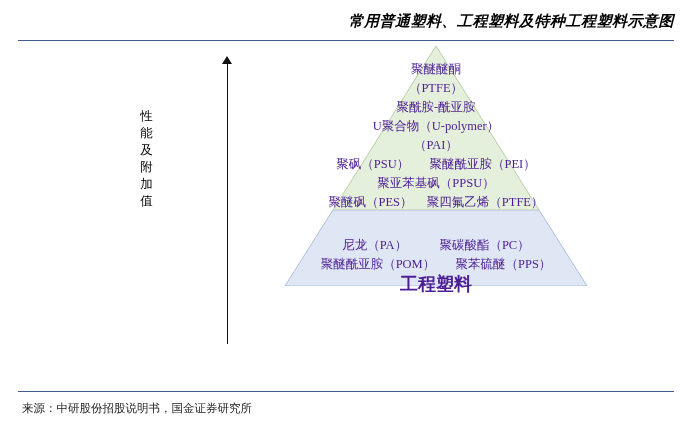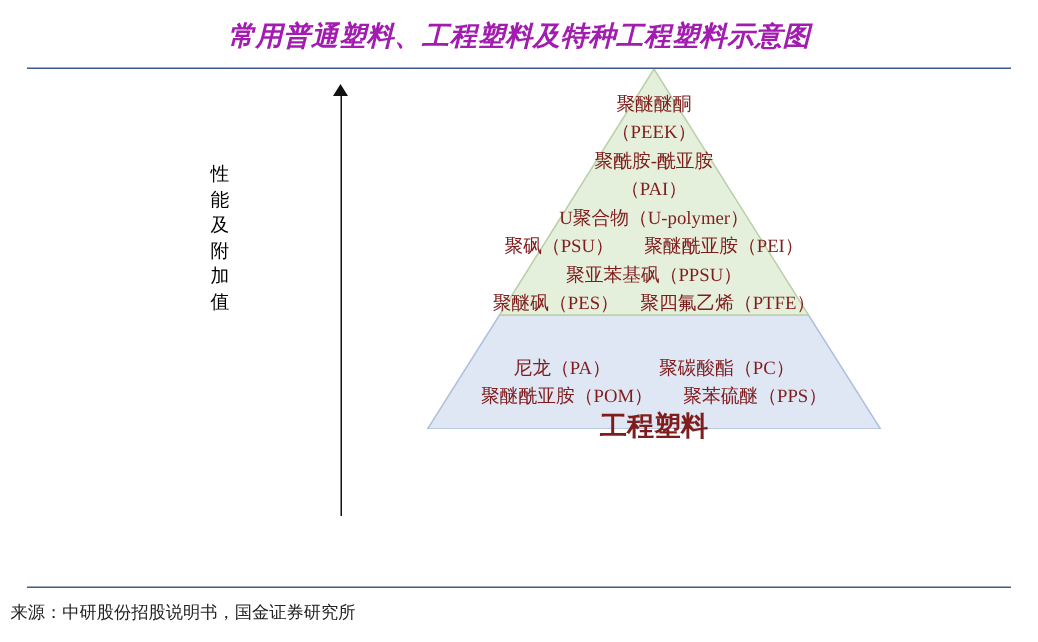--- a/index.html
+++ b/index.html
@@ -19,40 +19,40 @@
     position: relative;
     width: 692px;
     height: 428px;
     box-sizing: border-box;
     padding: 0 18px;
   }
   .title {
     font-family: "Liberation Serif", serif;
     font-style: italic;
     font-weight: bold;
-    font-size: 18px;
-    color: #a21caf;
-    text-align: center;
+    font-size: 15px;
+    color: #000000;
+    text-align: right;
     padding-top: 12px;
     letter-spacing: 0.5px;
   }
   .title-rule {
     border-bottom: 1px solid #3d5b8c;
     margin: 9px 0 0 0;
   }
   .footer-rule {
     position: absolute;
     left: 18px;
     right: 18px;
     bottom: 36px;
     border-bottom: 1px solid #3d5b8c;
   }
   .source {
     position: absolute;
-    left: 7px;
+    left: 22px;
     bottom: 12px;
     font-size: 11.5px;
     color: #222;
     font-family: "Liberation Serif", serif;
   }
 
   
   .diagram {
     position: absolute;
     left: 18px;
@@ -125,21 +125,21 @@
     top: 0;
     width: 420px;
     height: 100%;
   }
   .band-content {
     position: relative;
     width: 420px;
     text-align: center;
     font-family: "Liberation Serif", serif;
     font-size: 12.5px;
-    color: #7f1d1d;
+    color: #4c1d95;
   }
   .row {
     line-height: 19px;
     white-space: nowrap;
   }
   .row .cell {
     display: inline-block;
   }
   .band-name {
     font-weight: bold;
@@ -179,24 +179,24 @@
     </div>
 
     <div class="pyramid">
 
       <div class="band" id="band-special">
         <svg class="band-bg" viewBox="0 0 420 164" preserveAspectRatio="none">
           <polygon points="210,0 313,164 107,164" fill="#e5f0dc" stroke="#b9cfa6" stroke-width="1"></polygon>
         </svg>
         <div class="band-content">
           <div class="row"><span class="cell">聚醚醚酮</span></div>
-          <div class="row"><span class="cell">（PEEK）</span></div>
+          <div class="row"><span class="cell">（PTFE）</span></div>
           <div class="row"><span class="cell">聚酰胺-酰亚胺</span></div>
+          <div class="row"><span class="cell">U聚合物（U-polymer）</span></div>
           <div class="row"><span class="cell">（PAI）</span></div>
-          <div class="row"><span class="cell">U聚合物（U-polymer）</span></div>
           <div class="row">
             <span class="cell">聚砜（PSU）</span>
             <span class="cell" style="width:14px"></span>
             <span class="cell">聚醚酰亚胺（PEI）</span>
           </div>
           <div class="row"><span class="cell">聚亚苯基砜（PPSU）</span></div>
           <div class="row">
             <span class="cell">聚醚砜（PES）</span>
             <span class="cell" style="width:8px"></span>
             <span class="cell">聚四氟乙烯（PTFE）</span>

